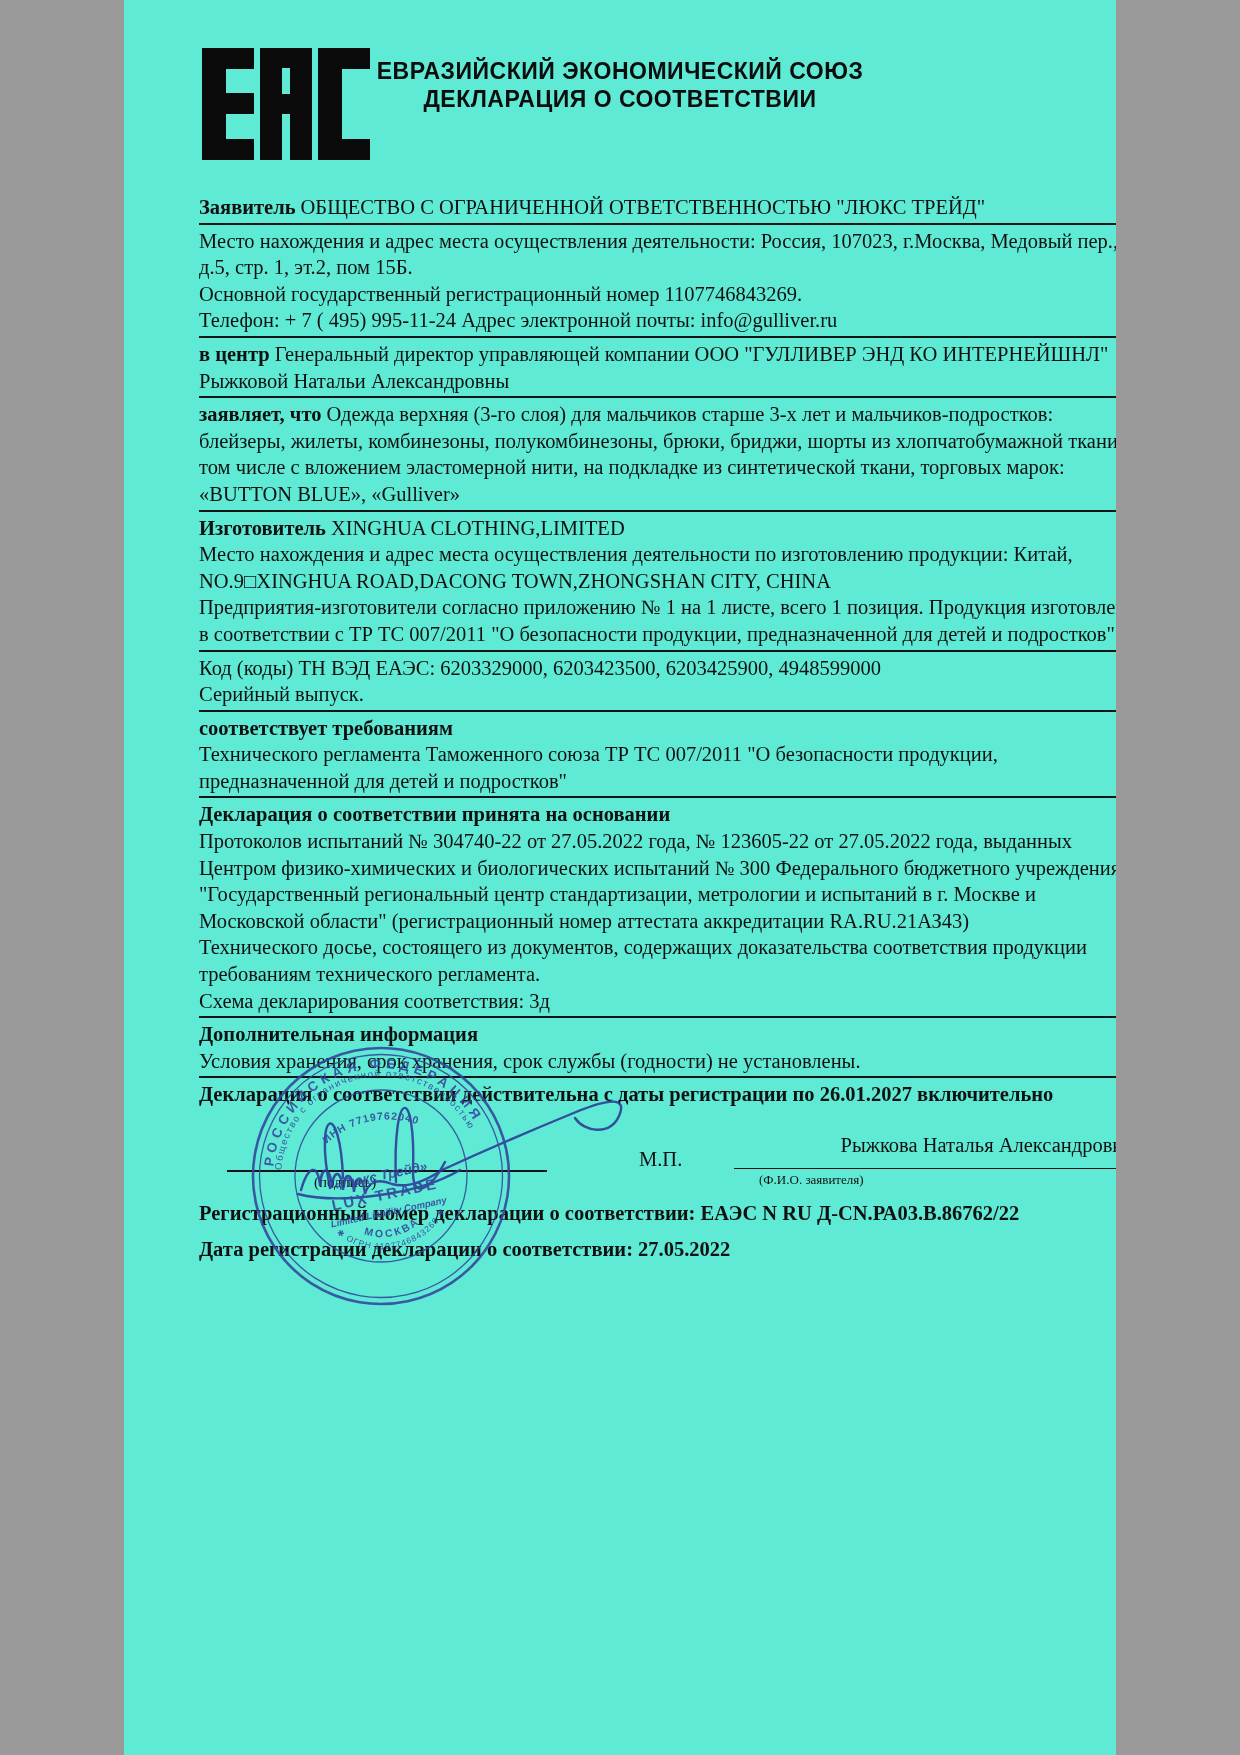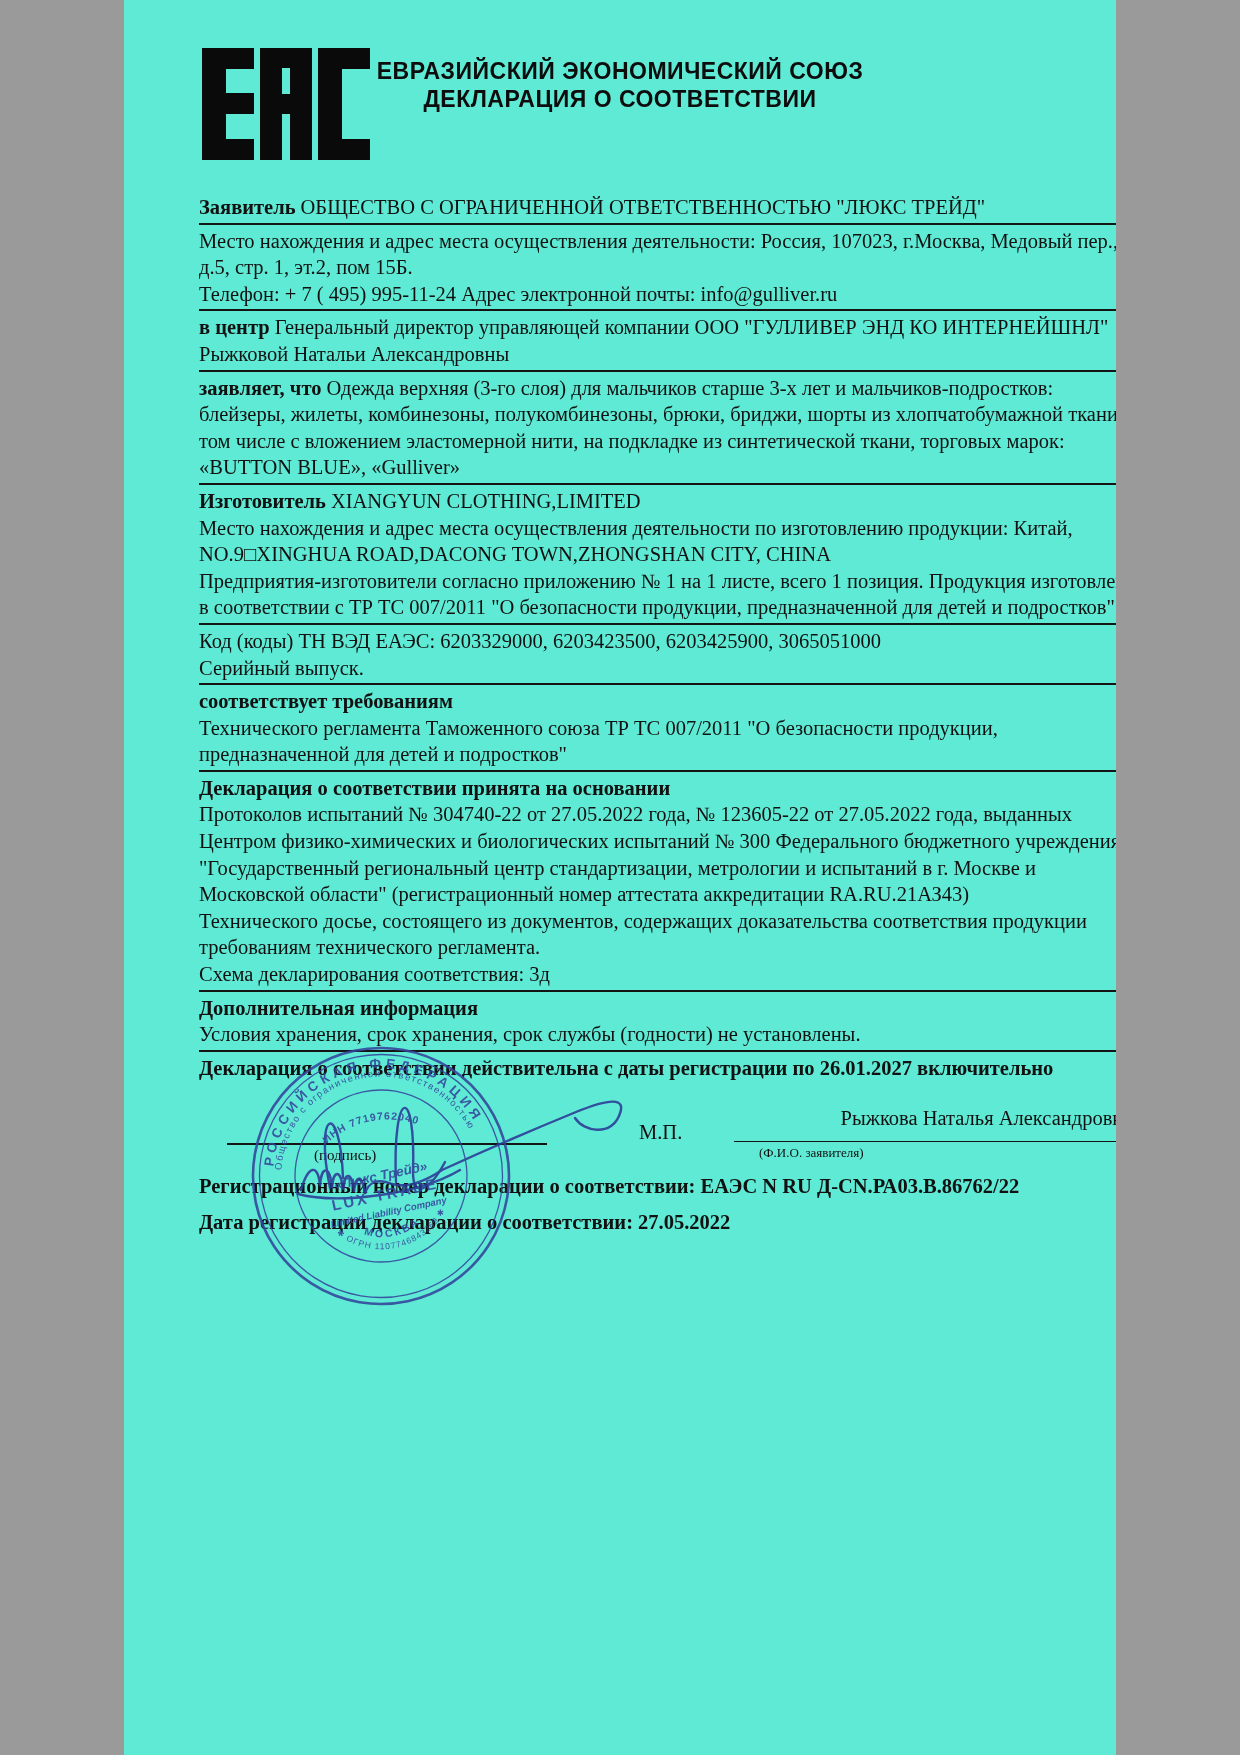--- a/index.html
+++ b/index.html
@@ -73,35 +73,36 @@
     <div>ЕВРАЗИЙСКИЙ ЭКОНОМИЧЕСКИЙ СОЮЗ</div>
     <div>ДЕКЛАРАЦИЯ О СООТВЕТСТВИИ</div>
   </div>
 
   <div class="content">
 
     <p><span class="lbl">Заявитель</span><span>ОБЩЕСТВО С ОГРАНИЧЕННОЙ  ОТВЕТСТВЕННОСТЬЮ "ЛЮКС ТРЕЙД"</span></p>
     <div class="rule"></div>
 
     <p>Место нахождения и адрес места осуществления деятельности: Россия,  107023, г.Москва,  Медовый пер., д.5, стр. 1, эт.2, пом 15Б.</p>
+    <p>Основной государственный регистрационный номер 1107746843269.</p>
     <p>Телефон: + 7 ( 495) 995-11-24 Адрес электронной почты: info@gulliver.ru</p>
     <div class="rule"></div>
 
     <p><span class="lbl">в центр</span><span>Генеральный директор управляющей компании ООО "ГУЛЛИВЕР  ЭНД КО ИНТЕРНЕЙШНЛ" Рыжковой  Натальи  Александровны</span></p>
     <div class="rule"></div>
 
     <p><span class="lbl">заявляет, что</span><span>Одежда верхняя (3-го слоя) для мальчиков  старше 3-х лет и мальчиков-подростков: блейзеры, жилеты, комбинезоны, полукомбинезоны, брюки, бриджи, шорты из хлопчатобумажной ткани, в том числе с вложением эластомерной нити, на подкладке  из синтетической ткани, торговых марок:  «BUTTON BLUE»,  «Gulliver»</span></p>
     <div class="rule"></div>
 
-    <p><span class="lbl">Изготовитель</span><span>XIANGYUN CLOTHING,LIMITED</span></p>
+    <p><span class="lbl">Изготовитель</span><span>XINGHUA CLOTHING,LIMITED</span></p>
     <p>Место нахождения и адрес места осуществления деятельности по изготовлению продукции: Китай, NO.9□XINGHUA ROAD,DACONG TOWN,ZHONGSHAN CITY, CHINA</p>
     <p>Предприятия-изготовители согласно приложению № 1 на 1 листе, всего 1 позиция. Продукция изготовлена в соответствии с ТР ТС 007/2011 "О безопасности продукции, предназначенной для детей и подростков"</p>
     <div class="rule"></div>
 
-    <p>Код (коды) ТН ВЭД ЕАЭС:  6203329000, 6203423500, 6203425900, 3065051000</p>
+    <p>Код (коды) ТН ВЭД ЕАЭС:  6203329000, 6203423500, 6203425900, 4948599000</p>
     <p>Серийный выпуск.</p>
     <div class="rule"></div>
 
     <p class="b">соответствует требованиям</p>
     <p>Технического регламента Таможенного союза ТР ТС 007/2011 "О безопасности продукции, предназначенной для детей и подростков"</p>
     <div class="rule"></div>
 
     <p class="b">Декларация о соответствии принята на основании</p>
     <p>Протоколов испытаний № 304740-22 от 27.05.2022 года, № 123605-22 от 27.05.2022 года, выданных Центром физико-химических  и биологических  испытаний № 300 Федерального  бюджетного учреждения "Государственный региональный центр стандартизации, метрологии и испытаний в г. Москве и Московской  области" (регистрационный номер аттестата аккредитации  RA.RU.21АЗ43)</p>
     <p>Технического досье, состоящего из документов, содержащих доказательства  соответствия продукции требованиям технического регламента.</p>

